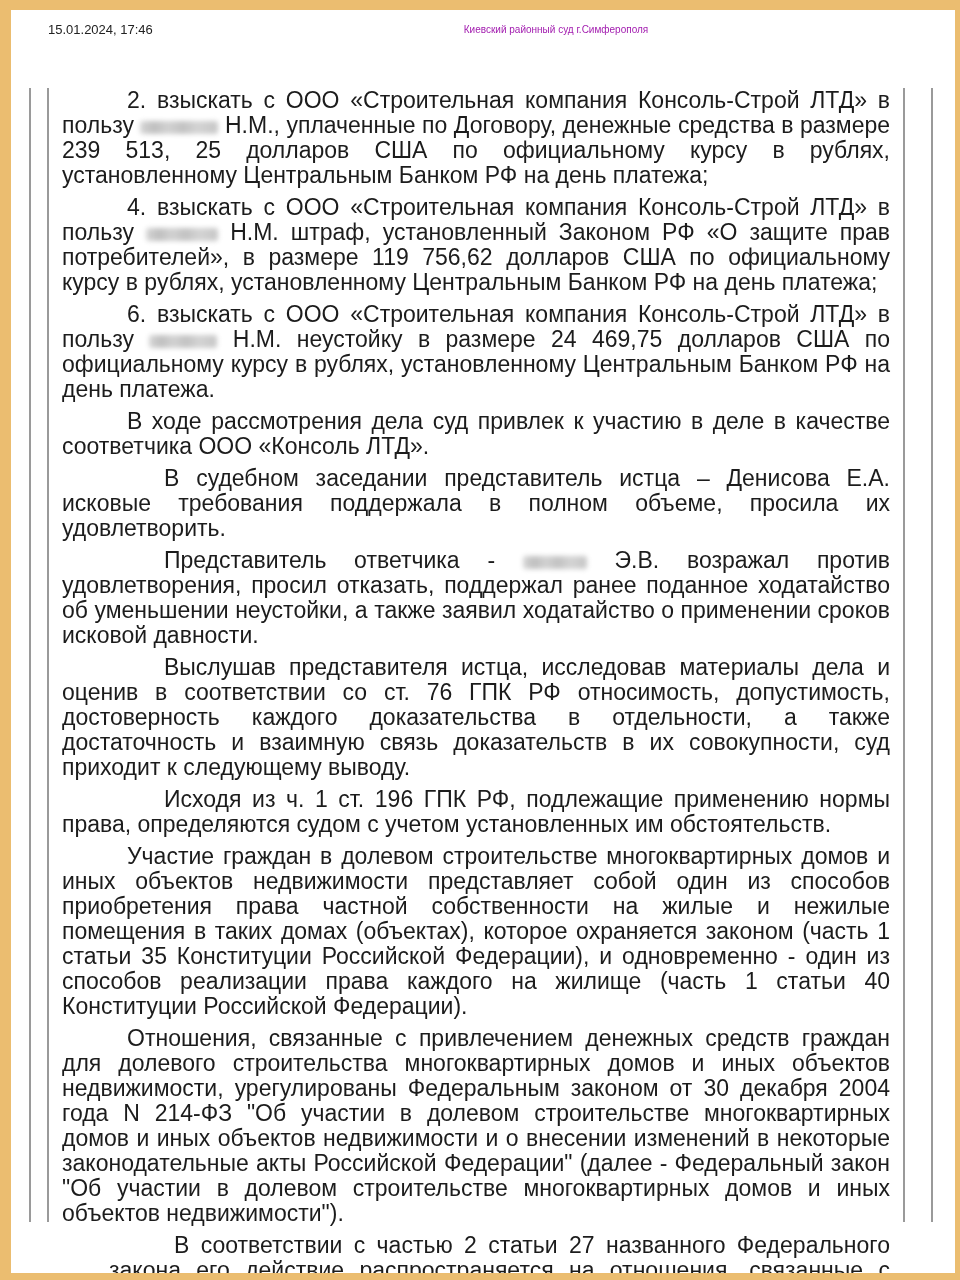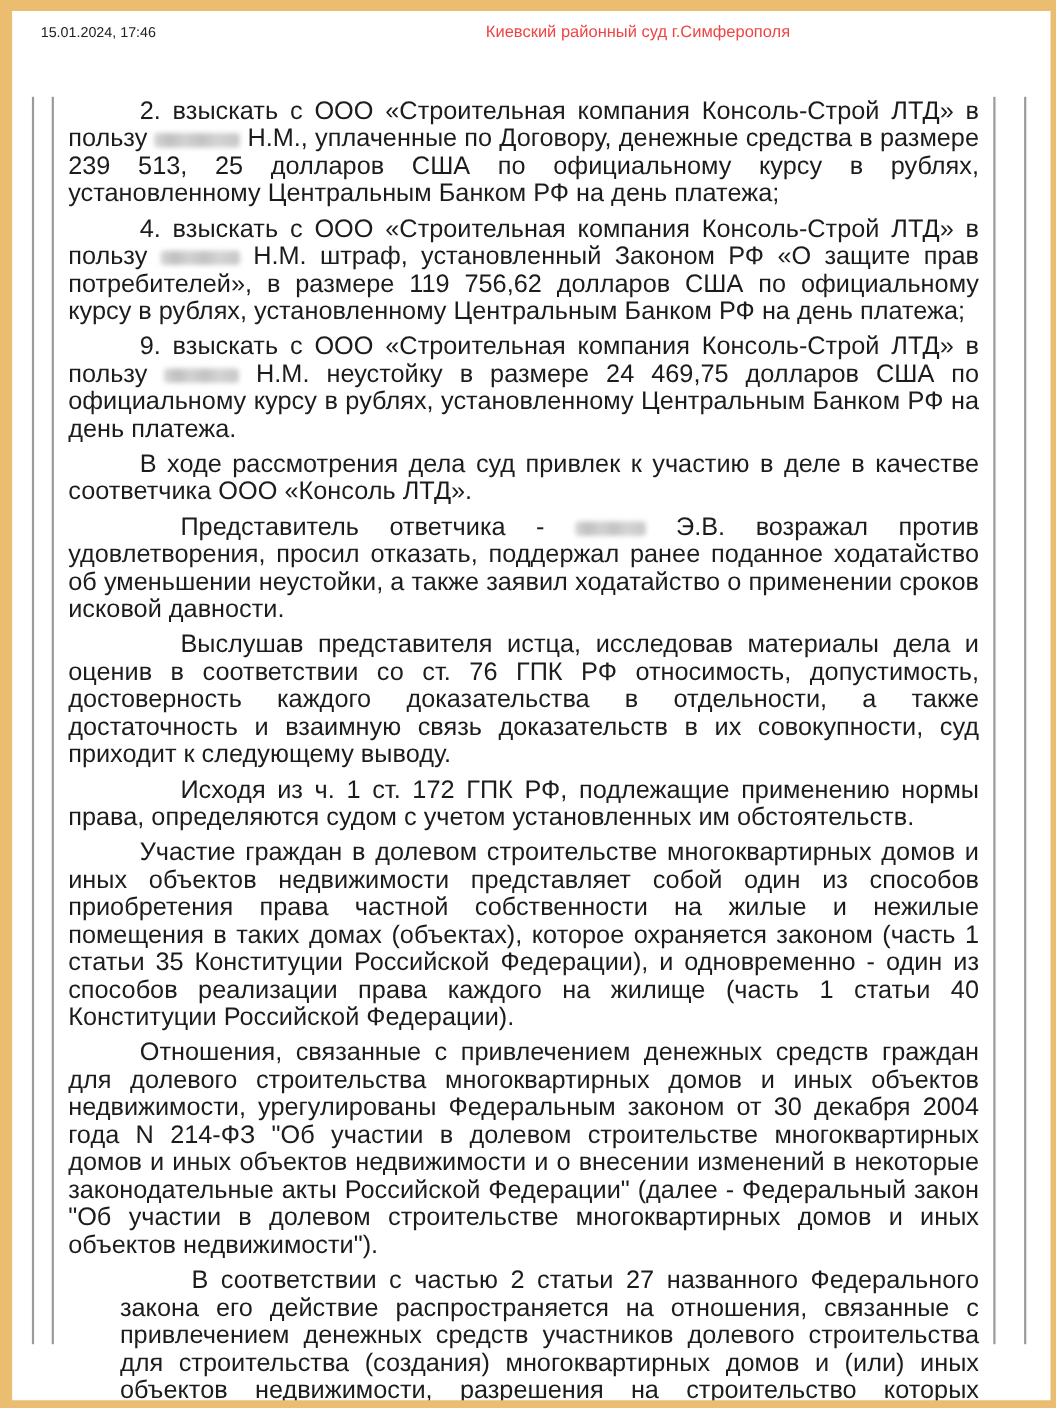--- a/index.html
+++ b/index.html
@@ -23,26 +23,26 @@
     pointer-events:none;z-index:5;
   }
   
   .rule{position:absolute;top:88px;height:1134px;width:1.5px;background:var(--rule);}
   .rule-l1{left:29px;}
   .rule-l2{left:47px;}
   .rule-r1{left:903px;}
   .rule-r2{left:931px;}
   
   .hdr-dt{
-    position:absolute;left:37px;top:22px;
+    position:absolute;left:48px;top:22px;
     font-size:13px;line-height:16px;color:#222;white-space:nowrap;
   }
   .hdr-title{
     position:absolute;left:556px;top:22px;transform:translateX(-50%);
-    font-size:15px;line-height:16px;color:#ef4444;white-space:nowrap;margin-left:24px;
+    font-size:10px;line-height:16px;color:#a21caf;white-space:nowrap;
   }
   
   .content{
     position:absolute;left:62px;top:88px;width:828px;
     font-size:23px;line-height:25px;text-align:justify;
     color:var(--ink);
   }
   p.para{margin:0 0 7px 0;padding:0;}
   p.para:last-child{margin-bottom:0;margin-left:47px;}
   .indent-normal{text-indent:65px;}
@@ -63,24 +63,25 @@
   <div class="rule rule-l2"></div>
   <div class="rule rule-r1"></div>
   <div class="rule rule-r2"></div>
 
   <div class="hdr-dt">15.01.2024, 17:46</div>
   <div class="hdr-title">Киевский районный суд г.Симферополя</div>
 
   <div class="content">
       <p class="para indent-normal"><span>2. взыскать с ООО «Строительная компания Консоль-Строй ЛТД» в пользу</span> <span class="redaction" style="width: 78px;"></span> <span>Н.М., уплаченные по Договору, денежные средства в размере 239 513, 25 долларов США по официальному курсу в рублях, установленному Центральным Банком РФ на день платежа;</span></p>
       <p class="para indent-normal"><span>4. взыскать с ООО «Строительная компания Консоль-Строй ЛТД» в пользу</span> <span class="redaction" style="width: 72px;"></span> <span>Н.М. штраф, установленный Законом РФ «О защите прав потребителей», в размере 119 756,62 долларов США по официальному курсу в рублях, установленному Центральным Банком РФ на день платежа;</span></p>
-      <p class="para indent-normal"><span>9. взыскать с ООО «Строительная компания Консоль-Строй ЛТД» в пользу</span> <span class="redaction" style="width: 68px;"></span> <span>Н.М. неустойку в размере 24 469,75 долларов США по официальному курсу в рублях, установленному Центральным Банком РФ на день платежа.</span></p>
+      <p class="para indent-normal"><span>6. взыскать с ООО «Строительная компания Консоль-Строй ЛТД» в пользу</span> <span class="redaction" style="width: 68px;"></span> <span>Н.М. неустойку в размере 24 469,75 долларов США по официальному курсу в рублях, установленному Центральным Банком РФ на день платежа.</span></p>
       <p class="para indent-normal"><span>В ходе рассмотрения дела суд привлек к участию в деле в качестве соответчика ООО «Консоль ЛТД».</span></p>
+      <p class="para indent-large"><span>В судебном заседании представитель истца – Денисова Е.А. исковые требования поддержала в полном объеме, просила их удовлетворить.</span></p>
       <p class="para indent-large"><span>Представитель ответчика -</span> <span class="redaction" style="width: 64px;"></span> <span>Э.В. возражал против удовлетворения, просил отказать, поддержал ранее поданное ходатайство об уменьшении неустойки, а также заявил ходатайство о применении сроков исковой давности.</span></p>
       <p class="para indent-large"><span>Выслушав представителя истца, исследовав материалы дела и оценив в соответствии со ст. 76 ГПК РФ относимость, допустимость, достоверность каждого доказательства в отдельности, а также достаточность и взаимную связь доказательств в их совокупности, суд приходит к следующему выводу.</span></p>
-      <p class="para indent-large"><span>Исходя из ч. 1 ст. 172 ГПК РФ, подлежащие применению нормы права, определяются судом с учетом установленных им обстоятельств.</span></p>
+      <p class="para indent-large"><span>Исходя из ч. 1 ст. 196 ГПК РФ, подлежащие применению нормы права, определяются судом с учетом установленных им обстоятельств.</span></p>
       <p class="para indent-normal"><span>Участие граждан в долевом строительстве многоквартирных домов и иных объектов недвижимости представляет собой один из способов приобретения права частной собственности на жилые и нежилые помещения в таких домах (объектах), которое охраняется законом (часть 1 статьи 35 Конституции Российской Федерации), и одновременно - один из способов реализации права каждого на жилище (часть 1 статьи 40 Конституции Российской Федерации).</span></p>
       <p class="para indent-normal"><span>Отношения, связанные с привлечением денежных средств граждан для долевого строительства многоквартирных домов и иных объектов недвижимости, урегулированы Федеральным законом от 30 декабря 2004 года N 214-ФЗ "Об участии в долевом строительстве многоквартирных домов и иных объектов недвижимости и о внесении изменений в некоторые законодательные акты Российской Федерации" (далее - Федеральный закон "Об участии в долевом строительстве многоквартирных домов и иных объектов недвижимости").</span></p>
       <p class="para indent-normal"><span>В соответствии с частью 2 статьи 27 названного Федерального закона его действие распространяется на отношения, связанные с привлечением денежных средств участников долевого строительства для строительства (создания) многоквартирных домов и (или) иных объектов недвижимости, разрешения на строительство которых получены после его вступления в силу - начиная с 1 апреля 2005 года. Договоры участия в долевом строительстве таких домов (объектов недвижимости),</span></p>
     </div>
 
   <div class="frame"></div>
 </div>
 
 </body></html>

